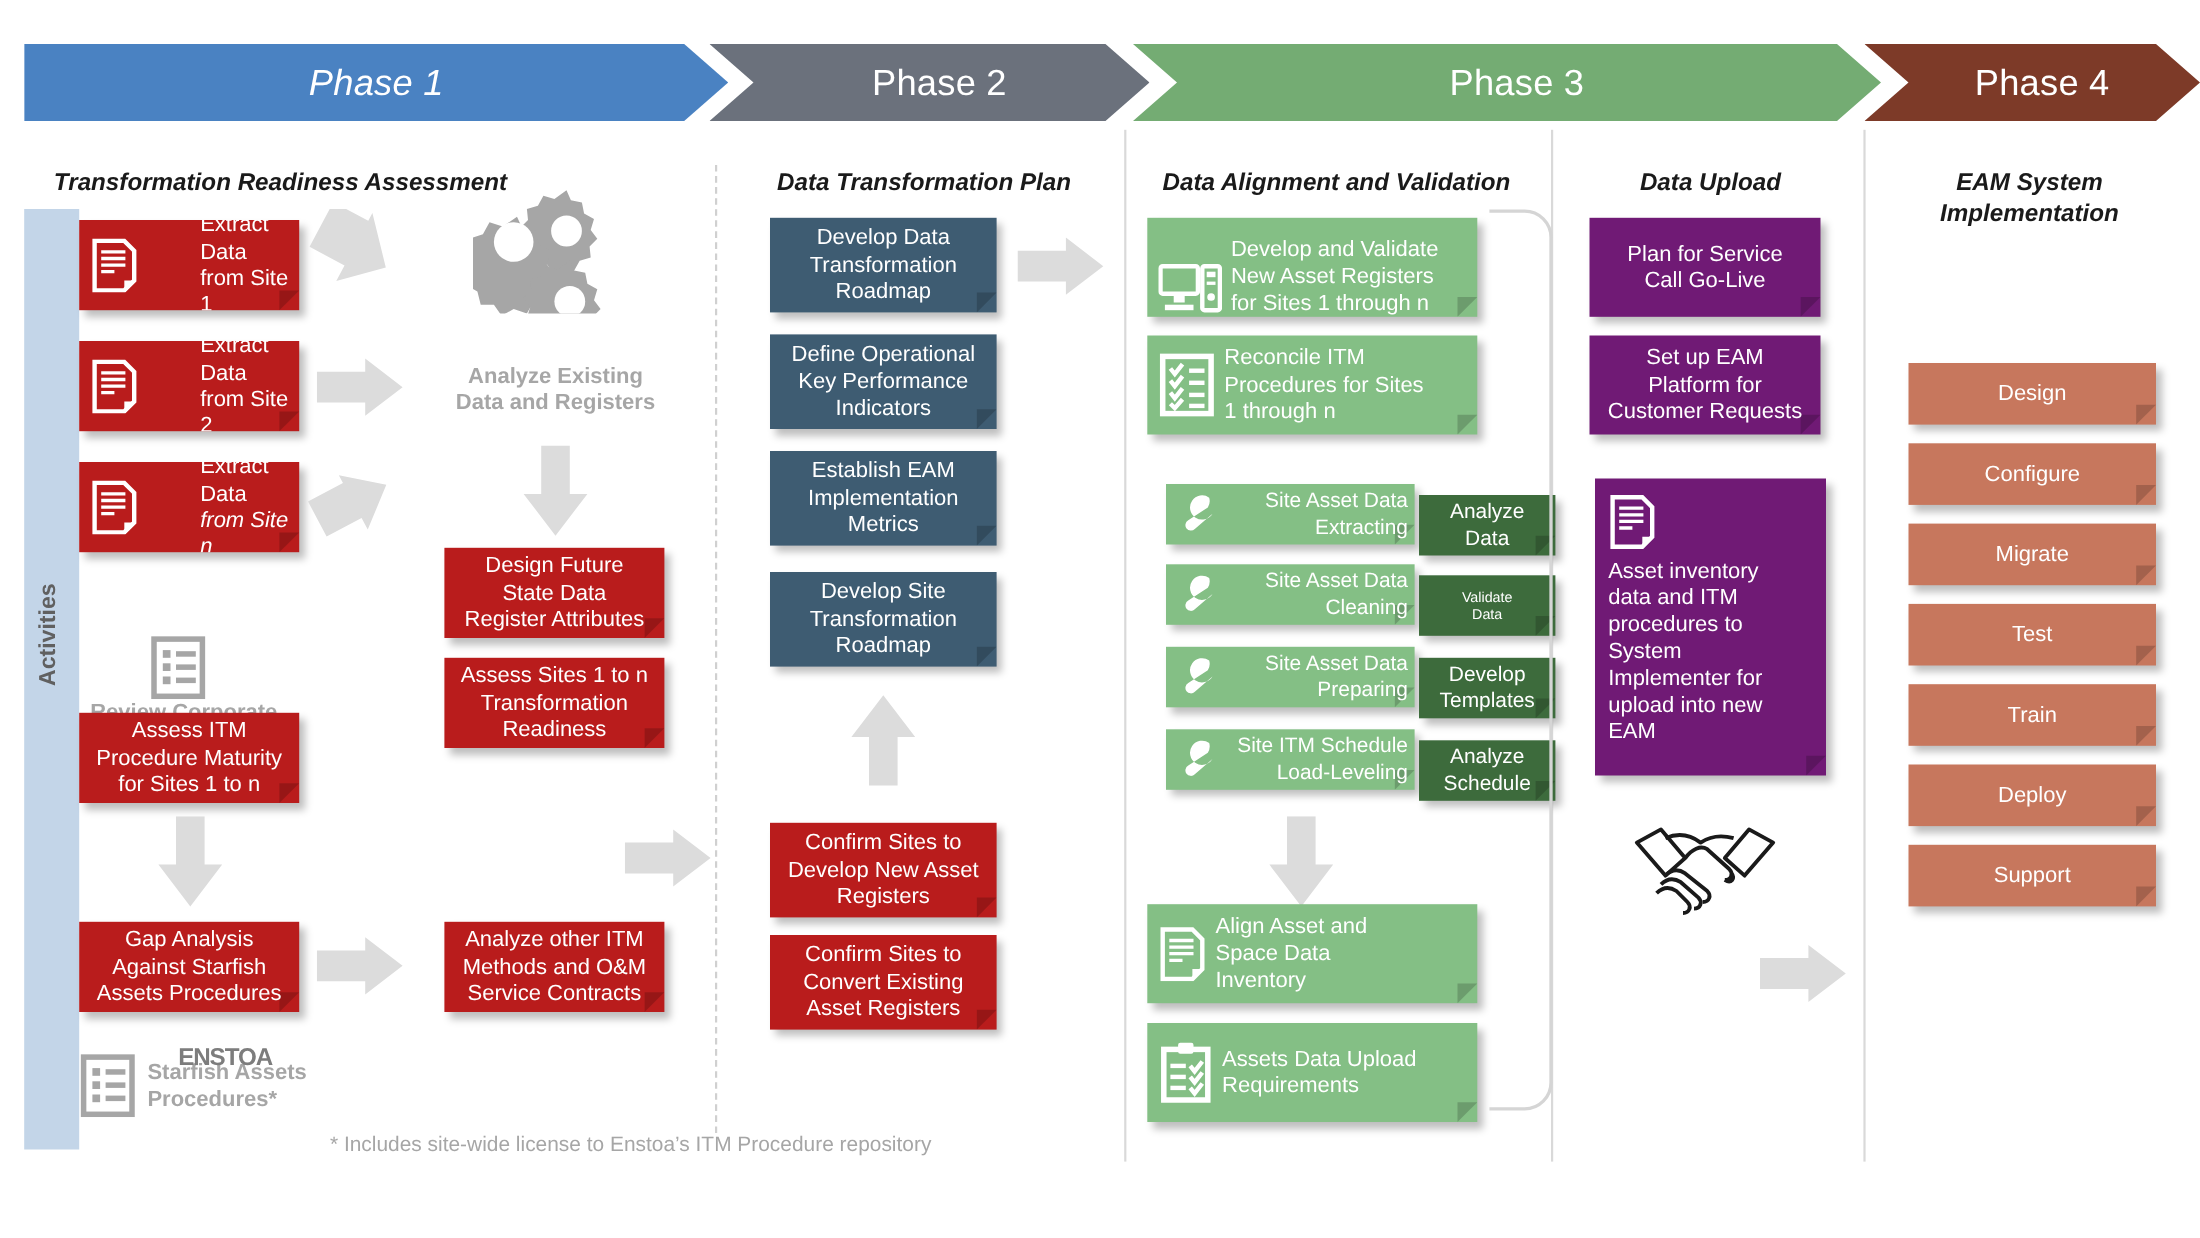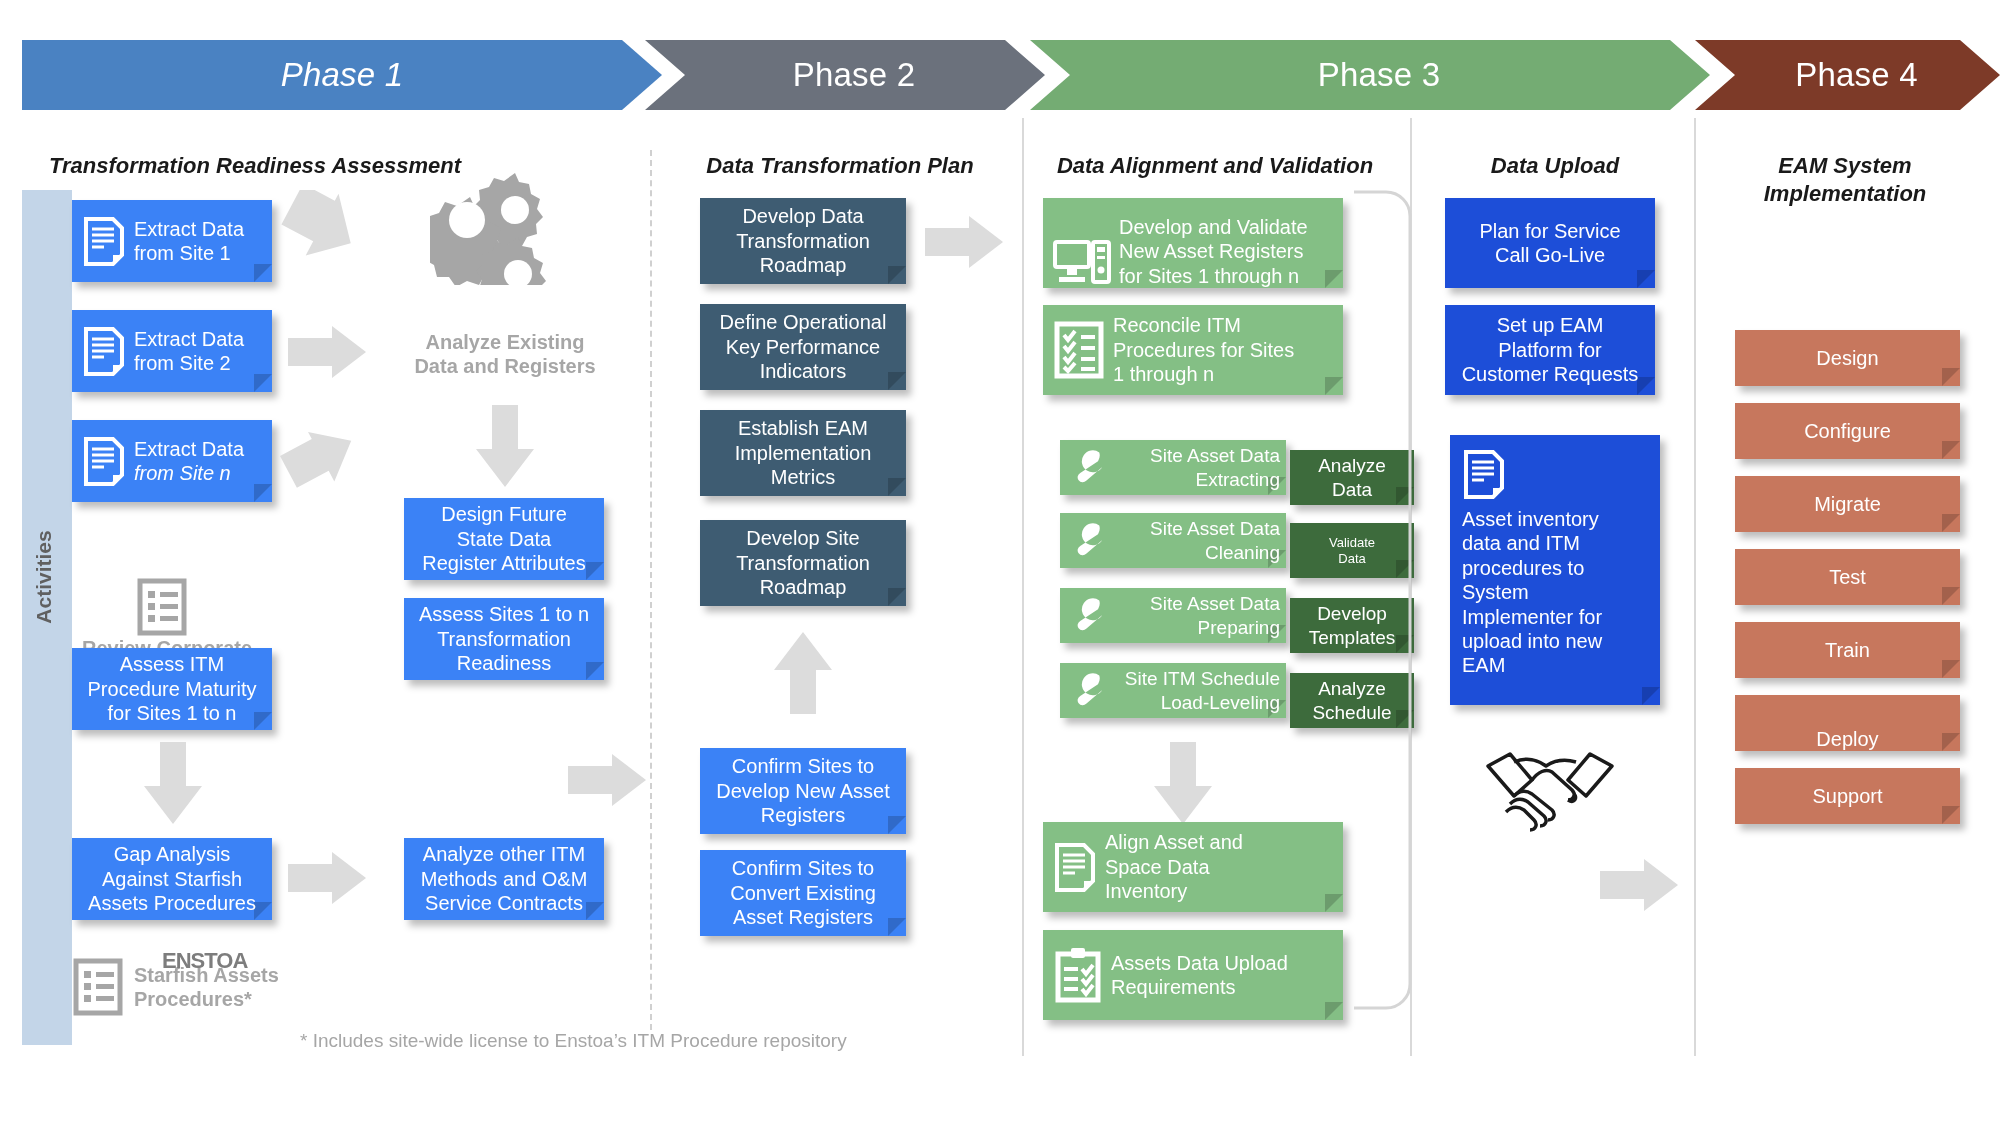--- a/index.html
+++ b/index.html
@@ -50,25 +50,25 @@
     overflow: hidden;
   }
   .card .txt { position: relative; z-index: 2; width: 100%; }
   
   .card::after {
     content: ""; position: absolute; right: 0; bottom: 0;
     border-style: solid; border-width: 0 0 18px 18px;
     border-color: transparent transparent rgba(255,255,255,.0) rgba(0,0,0,.18);
   }
 
-  .c-blue   { background: #3b82f6; }
+  .c-blue   { background: #b91c1c; gap: 48px; }
   .c-dblue  { background: #3e5c72; }
   .c-green  { background: #84bf85; }
   .c-dgreen { background: #3d6b3c; }
-  .c-rose   { background: #1d4ed8; }
+  .c-rose   { background: #701a75; }
   .c-brick  { background: #c7775d; }
 
   .ctr  { text-align: center; justify-content: center; }
   .lft  { text-align: left; }
   .rgt  { text-align: right; }
 
   .icon-card { padding-left: 10px; }
   .icon-card .ico { flex: 0 0 auto; position: relative; z-index: 2; margin-right: 8px; }
   .icon-card .txt { flex: 1 1 auto; }
 
@@ -581,20 +581,20 @@
   </div>
   <div class="card c-brick" style="left:1735px; top:476px; width:225px; height:56px;">
     <span class="txt ctr">Migrate</span>
   </div>
   <div class="card c-brick" style="left:1735px; top:549px; width:225px; height:56px;">
     <span class="txt ctr">Test</span>
   </div>
   <div class="card c-brick" style="left:1735px; top:622px; width:225px; height:56px;">
     <span class="txt ctr">Train</span>
   </div>
-  <div class="card c-brick" style="left:1735px; top:695px; width:225px; height:56px;align-items:flex-end;">
+  <div class="card c-brick" style="left:1735px; top:695px; width:225px; height:56px;">
     <span class="txt ctr">Deploy</span>
   </div>
   <div class="card c-brick" style="left:1735px; top:768px; width:225px; height:56px;">
     <span class="txt ctr">Support</span>
   </div>
 
 </div>
 
 </body></html>

